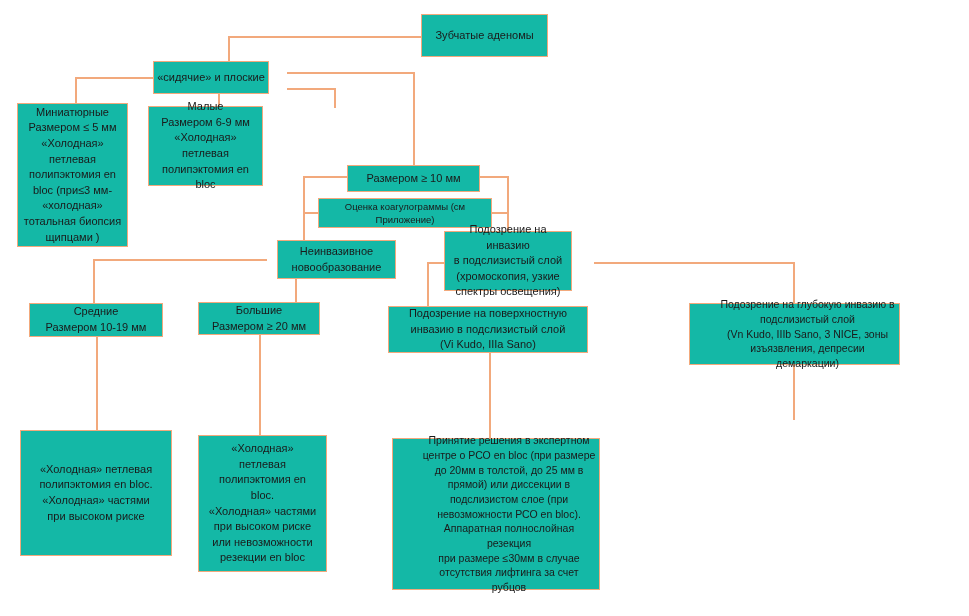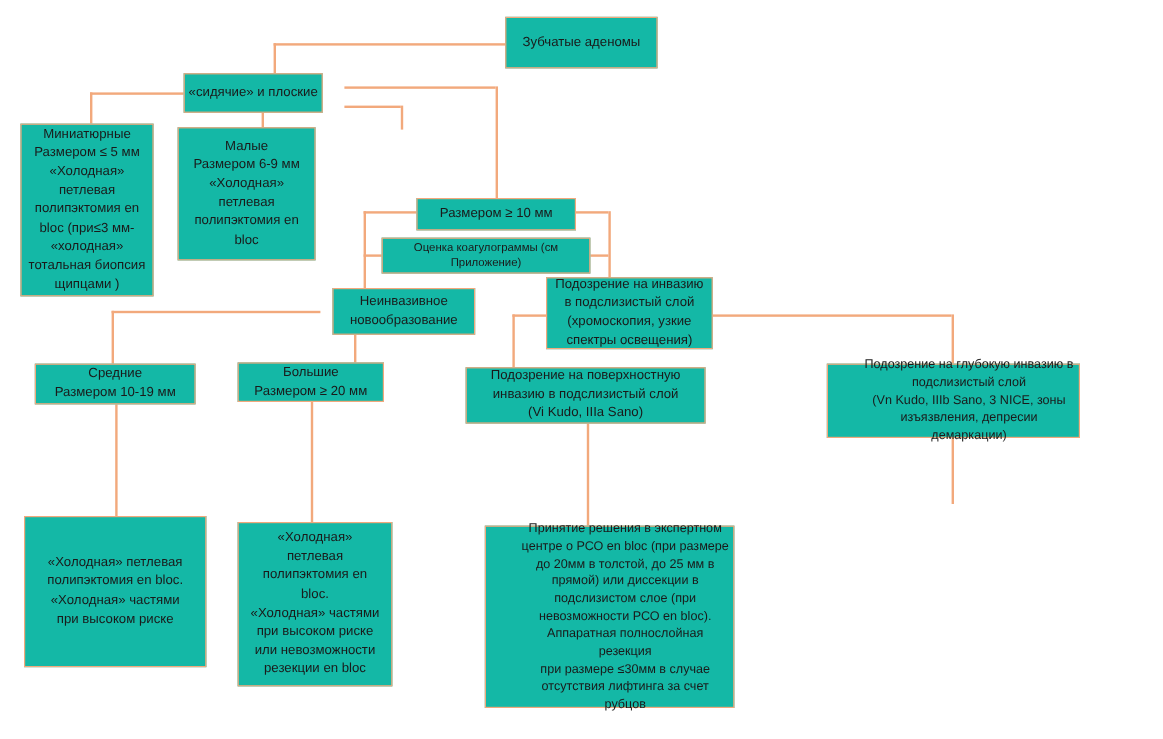--- a/index.html
+++ b/index.html
@@ -89,36 +89,36 @@
   <div class="node" style="left:17px;top:103px;width:111px;height:144px">Миниатюрные
 Размером ≤ 5 мм
 «Холодная»
 петлевая
 полипэктомия en
 bloc (при≤3 мм-
 «холодная»
 тотальная биопсия
 щипцами )</div>
 
-  <div class="node" style="left:148px;top:106px;width:115px;height:111px">Малые
+  <div class="node" style="left:148px;top:106px;width:115px;height:80px">Малые
 Размером 6-9 мм
 «Холодная»
 петлевая
 полипэктомия en
 bloc</div>
 
   <div class="node" style="left:347px;top:165px;width:133px;height:27px">Размером ≥ 10 мм</div>
 
   <div class="node fs-s" style="left:318px;top:198px;width:174px;height:30px">Оценка коагулограммы (см
 Приложение)</div>
 
   <div class="node" style="left:277px;top:240px;width:119px;height:39px">Неинвазивное
 новообразование</div>
 
-  <div class="node" style="left:455px;top:231px;width:139px;height:60px">Подозрение на инвазию
+  <div class="node" style="left:444px;top:231px;width:128px;height:60px">Подозрение на инвазию
 в подслизистый слой
 (хромоскопия, узкие
 спектры освещения)</div>
 
   <div class="node" style="left:29px;top:303px;width:134px;height:34px">Средние
 Размером 10-19 мм</div>
 
   <div class="node" style="left:198px;top:302px;width:122px;height:33px">Большие
 Размером ≥ 20 мм</div>
 
@@ -138,21 +138,21 @@
 
   <div class="node" style="left:198px;top:435px;width:129px;height:137px">«Холодная»
 петлевая
 полипэктомия en
 bloc.
 «Холодная» частями
 при высоком риске
 или невозможности
 резекции en bloc</div>
 
-  <div class="node fs-m" style="left:404px;top:438px;width:208px;height:152px">Принятие решения в экспертном
+  <div class="node fs-m" style="left:392px;top:438px;width:208px;height:152px">Принятие решения в экспертном
 центре о РСО en bloc (при размере
 до 20мм в толстой, до 25 мм в
 прямой) или диссекции в
 подслизистом слое (при
 невозможности РСО en bloc).
 Аппаратная полнослойная резекция
 при размере ≤30мм в случае
 отсутствия лифтинга за счет рубцов</div>
 
 

